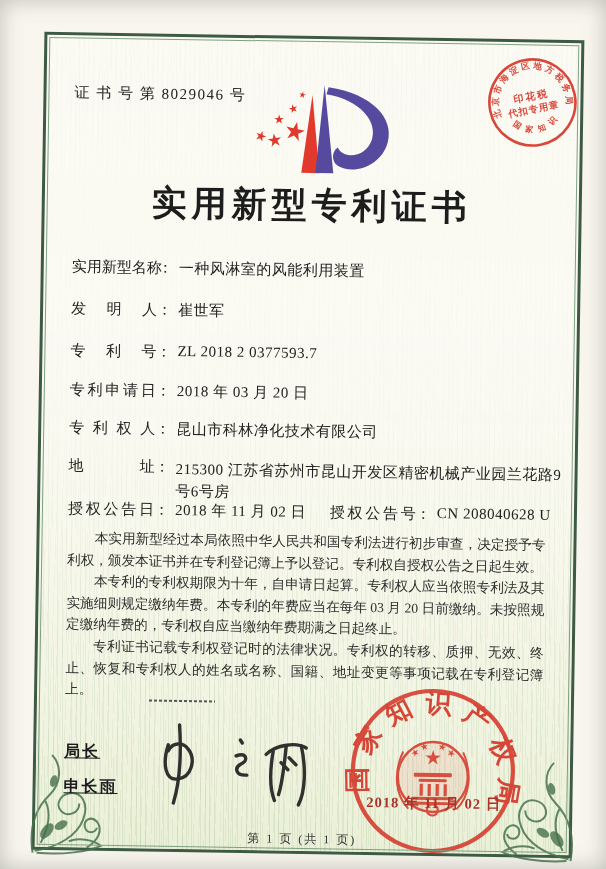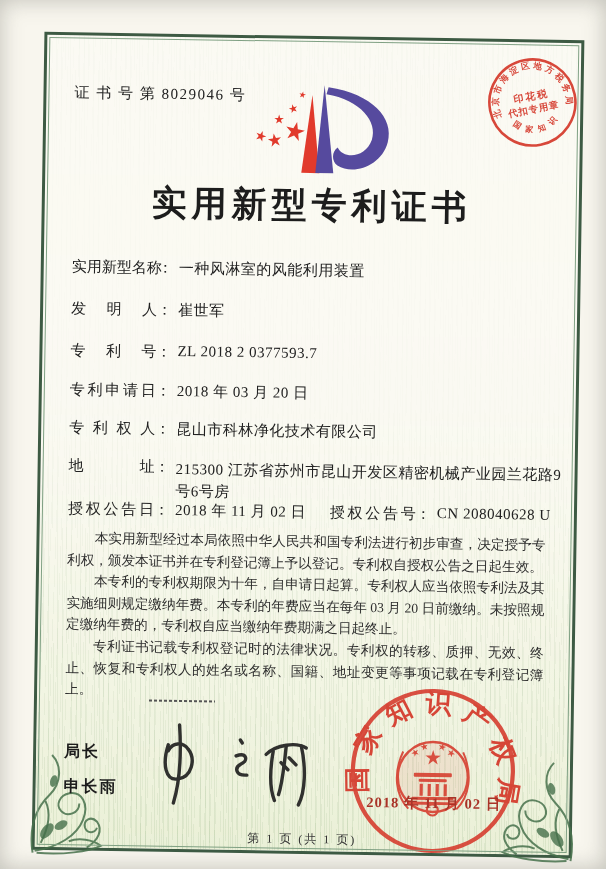--- a/index.html
+++ b/index.html
@@ -24,21 +24,21 @@
   .row{position:absolute;left:28px;font-size:15px;color:#222;z-index:2;white-space:nowrap;}
   .row .lab{display:inline-block;width:86px;text-align:justify;text-align-last:justify;vertical-align:top;}
   .row .colon{vertical-align:top;}
   .row .val{display:inline-block;margin-left:6px;letter-spacing:.5px;vertical-align:top;white-space:normal;}
   .row.addr .val{width:400px;line-height:22px;}
   .pair2{position:absolute;left:262px;top:0;}
   .paras{position:absolute;left:28px;top:492px;width:478px;font-size:13.6px;line-height:21.6px;
          color:#2e2e2e;text-align:justify;z-index:2;}
   .paras p{margin:0;text-indent:2em;}
   .officer{position:absolute;left:28px;top:706px;font-size:16px;font-weight:bold;color:#1d1d1d;z-index:2;}
-  .officer div{margin-bottom:14px;letter-spacing:2px;}
+  .officer div{margin-bottom:14px;letter-spacing:2px;text-decoration:underline;}
   .microline{position:absolute;left:112px;top:663px;width:66px;height:2px;z-index:2;
          background:repeating-linear-gradient(90deg,#555 0 3px,transparent 3px 5px);}
   .signature{position:absolute;left:112px;top:676px;z-index:2;}
   .main-seal{position:absolute;left:305px;top:637px;z-index:3;opacity:.93;}
   .seal-date{position:absolute;left:331px;top:753px;font-size:14.5px;font-weight:bold;color:#a93328;
          letter-spacing:1px;z-index:4;}
   .footer{position:absolute;left:0;top:792px;width:100%;text-align:center;font-size:12px;color:#333;
          letter-spacing:2px;z-index:2;}
   .corner{position:absolute;z-index:1;}
   .corner.bl{left:-8px;bottom:-10px;}

